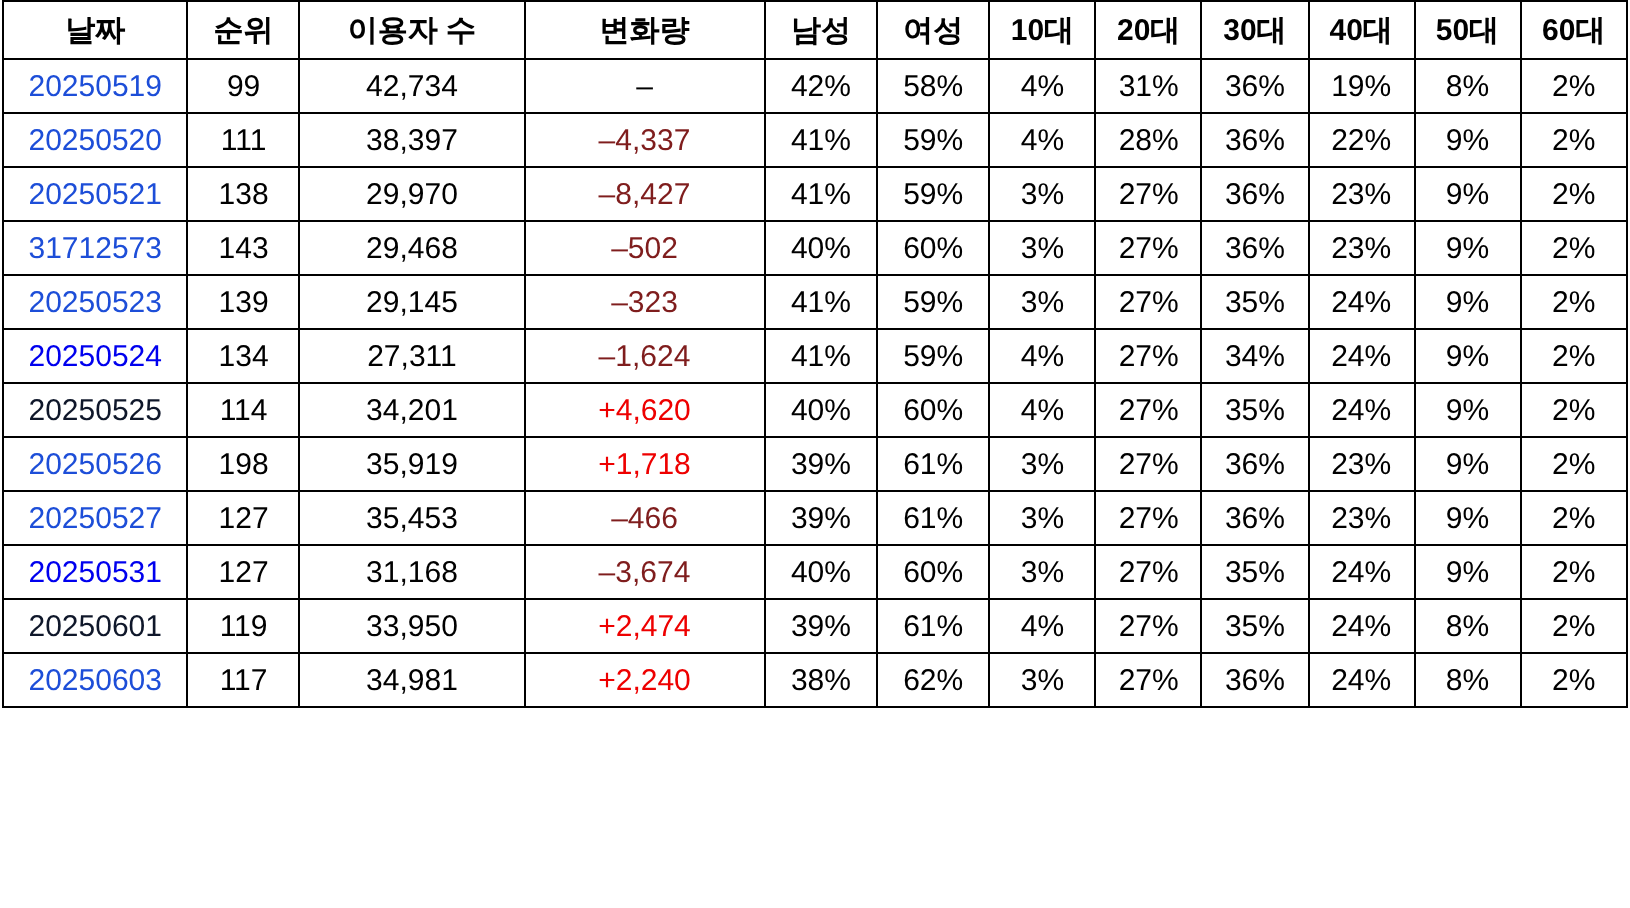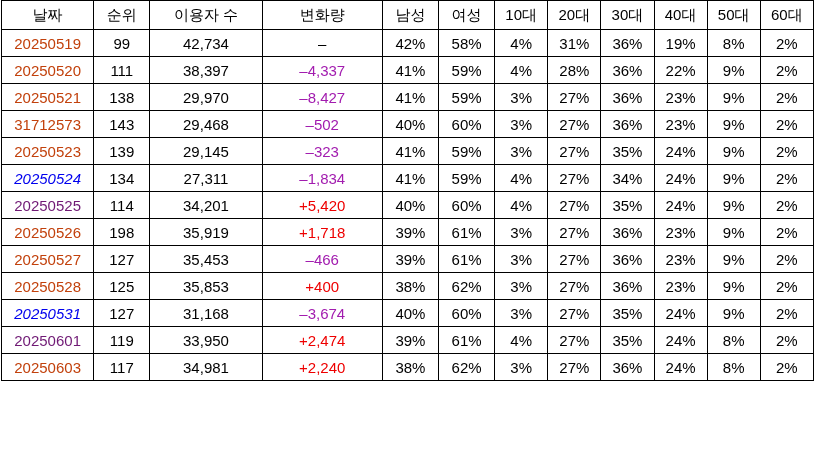--- a/index.html
+++ b/index.html
@@ -22,42 +22,42 @@
   table.stats th, table.stats td {
     border: 1px solid #000000;
     text-align: center;
     vertical-align: middle;
     font-size: 15px;
     height: 26px;
     padding: 0;
     white-space: nowrap;
   }
   table.stats thead th {
-    font-weight: normal;
+    font-weight: bold;
     font-size: 15px;
     height: 28px;
   }
   table.stats tbody td {
     font-weight: normal;
   }
   
   col.c-date   { width: 92px; }
   col.c-rank   { width: 56px; }
   col.c-users  { width: 112px; }
   col.c-change { width: 120px; }
   col.c-male   { width: 56px; }
   col.c-female { width: 56px; }
   col.c-age    { width: 53px; }
 
-  .val-neg { color: #a21caf; }
+  .val-neg { color: #7f1d1d; }
   .val-pos { color: #ee0000; }
   .val-flat { color: #000000; }
-  .date-blue { color: #0000ee; font-style: italic; }
-  .date-red  { color: #701a75; }
-  .date-plain { color: #c2410c; }
+  .date-blue { color: #0000ee; }
+  .date-red  { color: #0f172a; }
+  .date-plain { color: #1d4ed8; }
 </style>
 </head>
 <body>
 
 <table class="stats">
   <colgroup>
     <col class="c-date">
       <col class="c-rank">
       <col class="c-users">
       <col class="c-change">
@@ -154,35 +154,35 @@
         <td>27%</td>
         <td>35%</td>
         <td>24%</td>
         <td>9%</td>
         <td>2%</td>
       </tr>
       <tr>
         <td class="date-blue">20250524</td>
         <td>134</td>
         <td>27,311</td>
-        <td class="val-neg">–1,834</td>
+        <td class="val-neg">–1,624</td>
         <td>41%</td>
         <td>59%</td>
         <td>4%</td>
         <td>27%</td>
         <td>34%</td>
         <td>24%</td>
         <td>9%</td>
         <td>2%</td>
       </tr>
       <tr>
         <td class="date-red">20250525</td>
         <td>114</td>
         <td>34,201</td>
-        <td class="val-pos">+5,420</td>
+        <td class="val-pos">+4,620</td>
         <td>40%</td>
         <td>60%</td>
         <td>4%</td>
         <td>27%</td>
         <td>35%</td>
         <td>24%</td>
         <td>9%</td>
         <td>2%</td>
       </tr>
       <tr>
@@ -207,34 +207,20 @@
         <td>39%</td>
         <td>61%</td>
         <td>3%</td>
         <td>27%</td>
         <td>36%</td>
         <td>23%</td>
         <td>9%</td>
         <td>2%</td>
       </tr>
       <tr>
-        <td class="date-plain">20250528</td>
-        <td>125</td>
-        <td>35,853</td>
-        <td class="val-pos">+400</td>
-        <td>38%</td>
-        <td>62%</td>
-        <td>3%</td>
-        <td>27%</td>
-        <td>36%</td>
-        <td>23%</td>
-        <td>9%</td>
-        <td>2%</td>
-      </tr>
-      <tr>
         <td class="date-blue">20250531</td>
         <td>127</td>
         <td>31,168</td>
         <td class="val-neg">–3,674</td>
         <td>40%</td>
         <td>60%</td>
         <td>3%</td>
         <td>27%</td>
         <td>35%</td>
         <td>24%</td>

